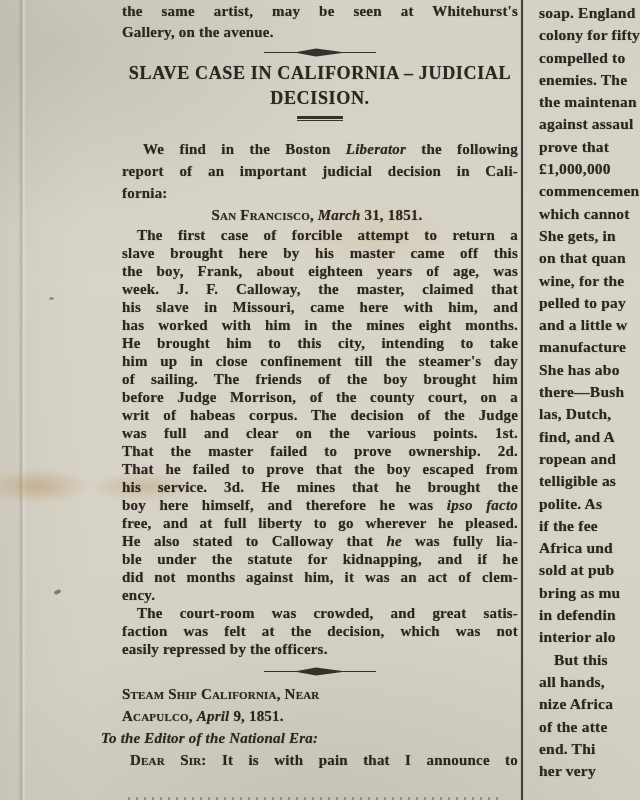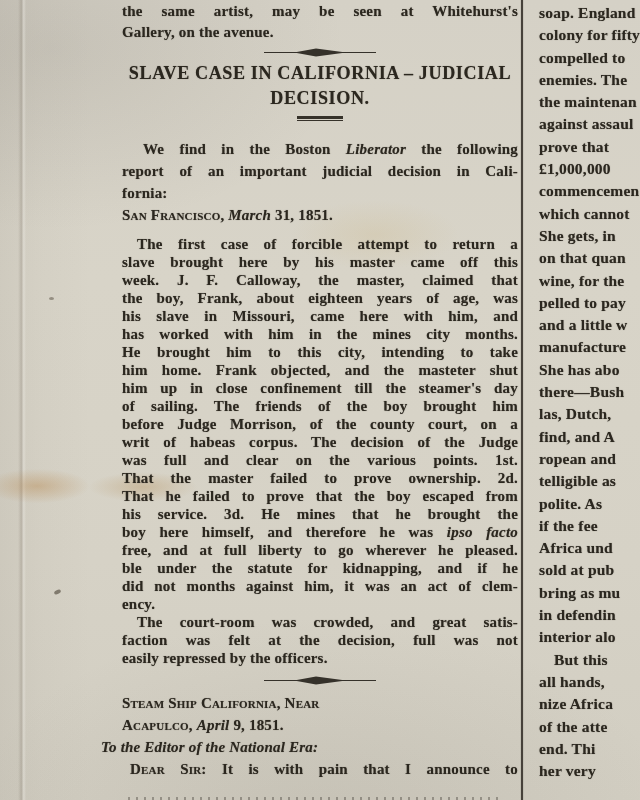--- a/index.html
+++ b/index.html
@@ -42,22 +42,22 @@
   .sc { font-variant:small-caps; }
   
   .frag { line-height:21px; }
   .orn { display:block; margin:5px auto 0 auto; }
   .headline { margin-top:4px; text-align:center; font-size:18.5px; line-height:25px;
     letter-spacing:.6px; transform:scaleX(.98); }
   .headrule { width:46px; height:0; border-top:3px solid #36322a; border-bottom:1px solid #36322a;
     margin:5px auto 0 auto; padding-top:1px; }
   .intro { margin-top:17px; line-height:22px; }
   .intro .tline.indent { text-indent:21px; }
-  .dateline { line-height:22px; text-align:left; padding-right:6px; white-space:nowrap;font-family:Liberation Serif, serif; }
-  .body-block { margin-top:9px; }
+  .dateline { line-height:22px; text-align:center; padding-right:6px; white-space:nowrap;font-family:Liberation Serif, serif; }
+  .body-block { margin-top:0; }
   .sig { display:flex; justify-content:space-between; padding:2px 14px 0 40px; line-height:20px; }
   .letterhead { margin-top:7px; line-height:22px; }
   .lh-line { text-align:left; padding-right:16px; white-space:nowrap; }
   .salutation { font-style:italic; margin-left:-21px; white-space:nowrap; }
   .dear-line { text-align:justify; text-align-last:justify; white-space:nowrap; text-indent:8px; }
   .clip-frag { position:absolute; left:128px; top:797px; width:372px; height:3px; opacity:.55;
     background:repeating-linear-gradient(90deg, rgba(50,45,38,.65) 0 2px, transparent 2px 8px); }
 </style>
 </head>
 <body>
@@ -98,41 +98,41 @@
 
     <div class="dateline">
       <span class="sc">San Francisco,</span>
       <span class="it">March</span>
       <span>31, 1851.</span>
     </div>
 
     <div class="body-block">
         <div class="tline indent"><span>The first case of forcible attempt to return a</span></div>
         <div class="tline"><span>slave brought here by his master came off this</span></div>
+        <div class="tline"><span>the boy, Frank, about eighteen years of age, was</span></div>
         <div class="tline"><span>week.  J. F. Calloway, the master, claimed that</span></div>
-        <div class="tline"><span>the boy, Frank, about eighteen years of age, was</span></div>
         <div class="tline"><span>his slave in Missouri, came here with him, and</span></div>
-        <div class="tline"><span>has worked with him in the mines city months.</span></div>
+        <div class="tline"><span>has worked with him in the mines eight months.</span></div>
         <div class="tline"><span>He brought him to this city, intending to take</span></div>
-        <div class="tline"><span>him home.  Frank objected, and the masteter shut</span></div>
         <div class="tline"><span>him up in close confinement till the steamer's day</span></div>
         <div class="tline"><span>of sailing.  The friends of the boy brought him</span></div>
         <div class="tline"><span>before Judge Morrison, of the county court, on a</span></div>
         <div class="tline"><span>writ of habeas corpus.  The decision of the Judge</span></div>
         <div class="tline"><span>was full and clear on the various points.  1st.</span></div>
         <div class="tline"><span>That the master failed to prove ownership.  2d.</span></div>
         <div class="tline"><span>That he failed to prove that the boy escaped from</span></div>
         <div class="tline"><span>his service.  3d.  He mines that he brought the</span></div>
         <div class="tline"><span>boy here himself, and therefore he was </span><span class="it">ipso facto</span></div>
         <div class="tline"><span>free, and at full liberty to go wherever he pleased.</span></div>
+        <div class="tline"><span>He also stated to Calloway that </span><span class="it">he</span><span> was fully lia-</span></div>
         <div class="tline"><span>ble under the statute for kidnapping, and if he</span></div>
         <div class="tline"><span>did not months against him, it was an act of clem-</span></div>
         <div class="tline endline"><span>ency.</span></div>
         <div class="tline indent"><span>The court-room was crowded, and great satis-</span></div>
-        <div class="tline"><span>faction was felt at the decision, full was not</span></div>
+        <div class="tline"><span>faction was felt at the decision, which was not</span></div>
         <div class="tline endline"><span>easily repressed by the officers.</span></div>
       </div>
 
 
     <svg class="orn" style="margin-top:9px" width="130" height="9" viewBox="0 0 112 9">
       <line x1="0" y1="4.5" x2="112" y2="4.5" stroke="#35312a" stroke-width="1.2"></line>
       <polygon points="30,4.5 52,0.6 82,4.5 52,8.4" fill="#35312a"></polygon>
     </svg>
 
     <div class="letterhead">

